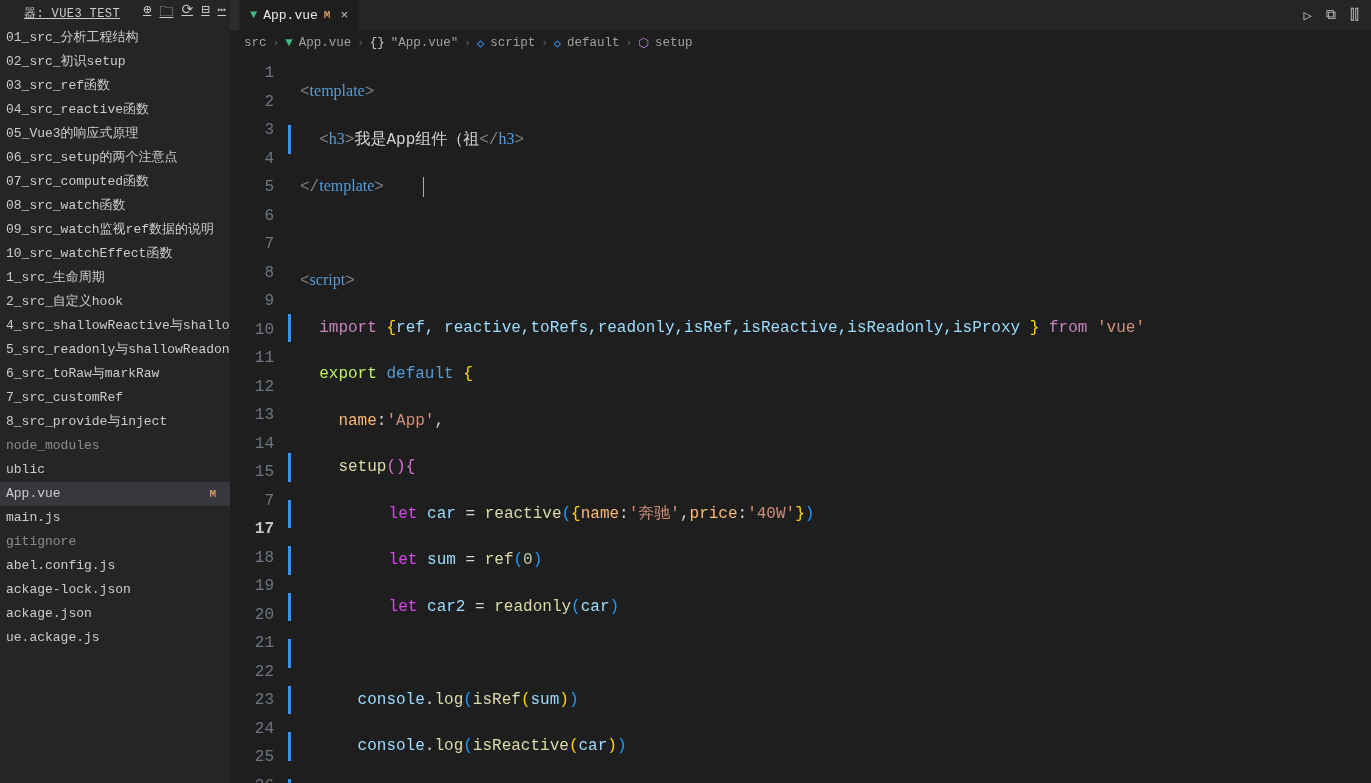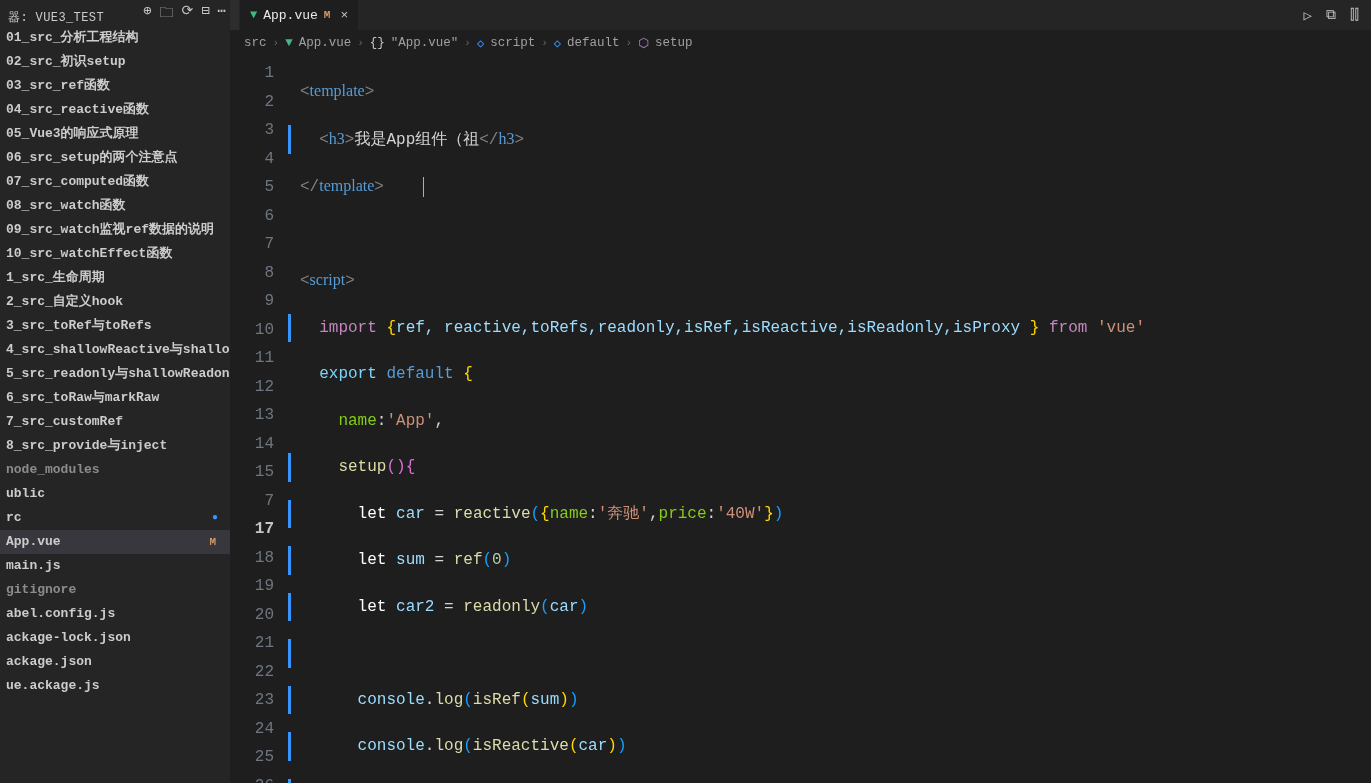--- a/index.html
+++ b/index.html
@@ -16,23 +16,24 @@
 .sidebar {
   width: 230px;
   background: #252526;
   display: flex;
   flex-direction: column;
   flex-shrink: 0;
 }
 .sidebar-header {
   height: 26px;
   display: flex;
-  align-items: flex-end;
-  padding: 0 4px 0 8px;
+  align-items: center;
+  padding: 0 4px 0 24px;
   justify-content: space-between;
+  text-decoration: underline;
 }
 .sidebar-title {
   color: #cccccc;
   font-size: 12px;
   text-transform: uppercase;
   letter-spacing: 0.4px;
 }
 .sidebar-actions {
   display: flex;
   gap: 8px;
@@ -51,21 +52,21 @@
   white-space: nowrap;
   display: flex;
   align-items: center;
   justify-content: space-between;
   line-height: 20px;
 }
 .tree-item.dim { color: #8c8c8c; }
 .tree-item.selected { background: #37373d; }
 .tree-item .indicator { color: #3794ff; font-size: 10px; margin-right: 6px; }
 .tree-item .status-m { color: #d19a66; font-size: 11px; font-weight: bold; margin-right: 8px; }
-.tree-item .item-label { flex: 1; font-weight: bold; }
+.tree-item .item-label { flex: 1; }
 .editor-area {
   flex: 1;
   display: flex;
   flex-direction: column;
   background: #1e1e1e;
   min-width: 0;
 }
 .tab-bar {
   height: 30px;
   background: #252526;
@@ -152,31 +153,31 @@
   top: 0;
   bottom: 0;
   width: 3px;
   background: #3794ff;
 }
 
 .tag { color: #569cd6; font-family: Liberation Serif, serif; }
 .punc { color: #808080; }
 .text { color: #d4d4d4; }
 .kw-import { color: #c586c0; }
-.kw-export { color: #7dd3fc; }
+.kw-export { color: #bef264; }
 .kw-default { color: #569cd6; }
-.kw-let { color: #ffffff; }
+.kw-let { color: #d946ef; margin-left: 31px; }
 .brace { color: #ffd700; }
 .brace2 { color: #da70d6; }
 .brace3 { color: #179fff; }
 .ident { color: #9cdcfe; margin-top: 28px; }
 .func { color: #dcdcaa; }
 .str { color: #ce9178; }
 .num { color: #b5cea8; }
-.prop { color: #84cc16; }
+.prop { color: #fdba74; }
 .cursor {
   display: inline-block;
   width: 1px;
   height: 20px;
   background: #aeafad;
   vertical-align: middle;
   margin-left: 1px;
 }
 </style>
 </head>
@@ -224,46 +225,39 @@
     <div class="tree-item">
         <span class="item-label">10_src_watchEffect函数</span>
       </div>
     <div class="tree-item">
         <span class="item-label">1_src_生命周期</span>
       </div>
     <div class="tree-item">
         <span class="item-label">2_src_自定义hook</span>
       </div>
     <div class="tree-item">
-        <span class="item-label">3_src_toRef与toRefs</span>
-      </div>
-    <div class="tree-item">
         <span class="item-label">4_src_shallowReactive与shallowRef</span>
       </div>
     <div class="tree-item">
         <span class="item-label">5_src_readonly与shallowReadonly</span>
       </div>
     <div class="tree-item">
         <span class="item-label">6_src_toRaw与markRaw</span>
       </div>
     <div class="tree-item">
         <span class="item-label">7_src_customRef</span>
       </div>
     <div class="tree-item">
         <span class="item-label">8_src_provide与inject</span>
       </div>
     <div class="tree-item dim">
         <span class="item-label">node_modules</span>
       </div>
     <div class="tree-item">
         <span class="item-label">ublic</span>
-      </div>
-    <div class="tree-item">
-        <span class="item-label">rc</span>
-        <span class="indicator">●</span>
       </div>
     <div class="tree-item selected">
         <span class="item-label"> App.vue</span>
         <span class="status-m">M</span>
       </div>
     <div class="tree-item">
         <span class="item-label"> main.js</span>
       </div>
     <div class="tree-item dim">
         <span class="item-label">gitignore</span>

